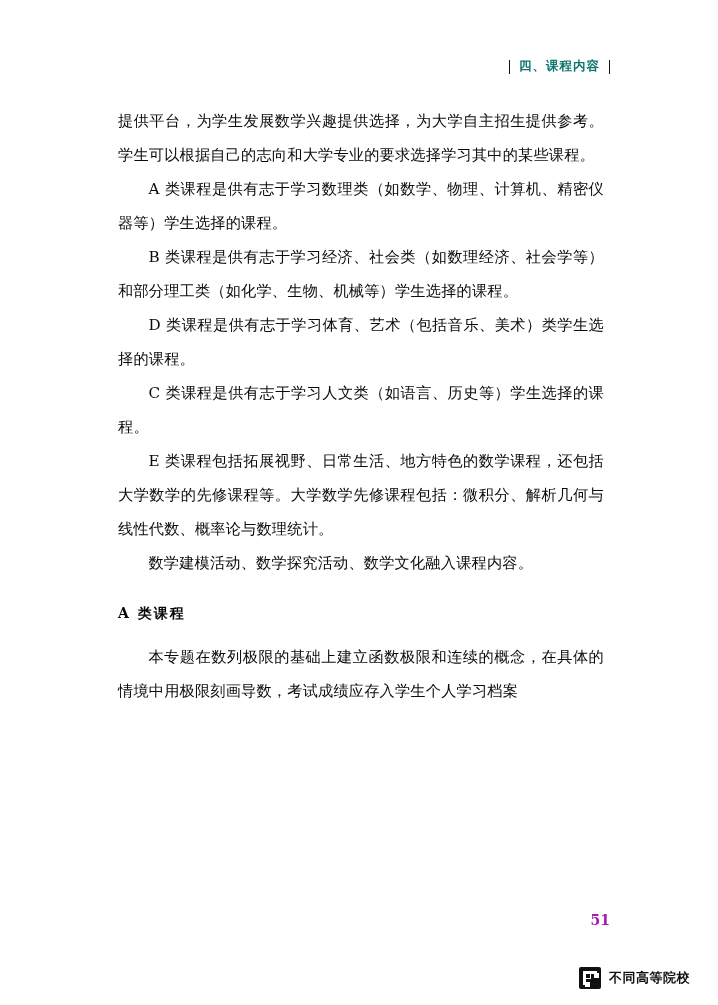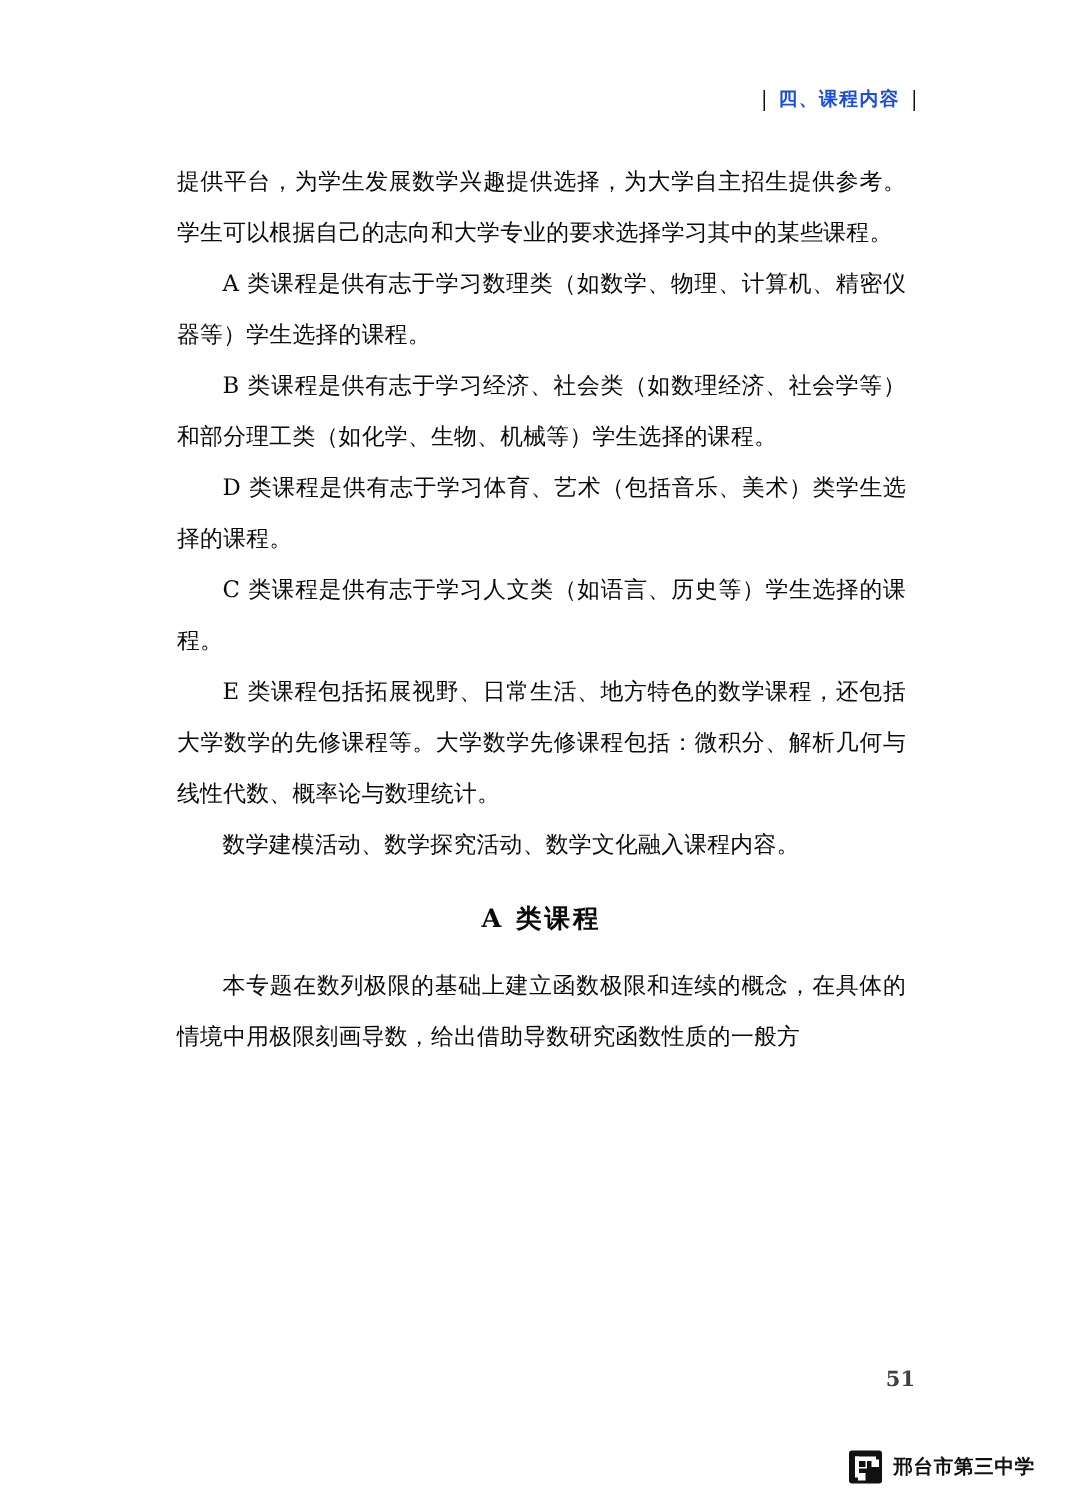--- a/index.html
+++ b/index.html
@@ -26,21 +26,21 @@
   .header {
     position: absolute;
     top: 58px;
     right: 108px;
     display: flex;
     align-items: center;
     gap: 9px;
     font-size: 12.5px;
     font-weight: bold;
     letter-spacing: 1px;
-    color: #1d4ed8;
+    color: #0f766e;
   }
   .header .bar {
     display: inline-block;
     width: 1px;
     height: 14px;
     background: #111;
   }
   .header-text {
     white-space: nowrap;
   }
@@ -58,40 +58,39 @@
     line-height: 34px;
     text-align: justify;
     text-justify: inter-ideograph;
     letter-spacing: 0.2px;
     font-weight: 400;
   }
   p.indent {
     text-indent: 2em;
   }
   h2.section {
-    font-size: 17px;
+    font-size: 14px;
     line-height: 31.5px;
     font-weight: bold;
-    text-align: center;
     margin: 18px 0 10px 0;
     letter-spacing: 2px;
   }
   h2.section.tight {
     margin-top: 20px;
     margin-bottom: 10px;
   }
 
   
   .page-number {
     position: absolute;
     right: 108px;
     top: 912px;
     font-size: 14px;
     font-weight: bold;
-    color: #404040;
+    color: #a21caf;
     font-family: "DejaVu Serif", "Liberation Serif", serif;
   }
 
   
   .footer {
     position: absolute;
     right: 28px;
     bottom: 16px;
     display: flex;
     align-items: center;
@@ -145,23 +144,23 @@
     <p class="para">提供平台，为学生发展数学兴趣提供选择，为大学自主招生提供参考。学生可以根据自己的志向和大学专业的要求选择学习其中的某些课程。</p>
     <p class="para indent">A 类课程是供有志于学习数理类（如数学、物理、计算机、精密仪器等）学生选择的课程。</p>
     <p class="para indent">B 类课程是供有志于学习经济、社会类（如数理经济、社会学等）和部分理工类（如化学、生物、机械等）学生选择的课程。</p>
     <p class="para indent">D 类课程是供有志于学习体育、艺术（包括音乐、美术）类学生选择的课程。</p>
     <p class="para indent">C 类课程是供有志于学习人文类（如语言、历史等）学生选择的课程。</p>
     <p class="para indent">E 类课程包括拓展视野、日常生活、地方特色的数学课程，还包括大学数学的先修课程等。大学数学先修课程包括：微积分、解析几何与线性代数、概率论与数理统计。</p>
     <p class="para indent">数学建模活动、数学探究活动、数学文化融入课程内容。</p>
 
     <h2 class="section">A 类课程</h2>
 
-    <p class="para indent">本专题在数列极限的基础上建立函数极限和连续的概念，在具体的情境中用极限刻画导数，给出借助导数研究函数性质的一般方</p>
+    <p class="para indent">本专题在数列极限的基础上建立函数极限和连续的概念，在具体的情境中用极限刻画导数，考试成绩应存入学生个人学习档案</p>
   </div>
 
   <div class="page-number">51</div>
 
   <div class="footer">
     <span class="qr"></span>
-    <span class="footer-text">邢台市第三中学</span>
+    <span class="footer-text">不同高等院校</span>
   </div>
 
 </div>
 
 </body></html>

